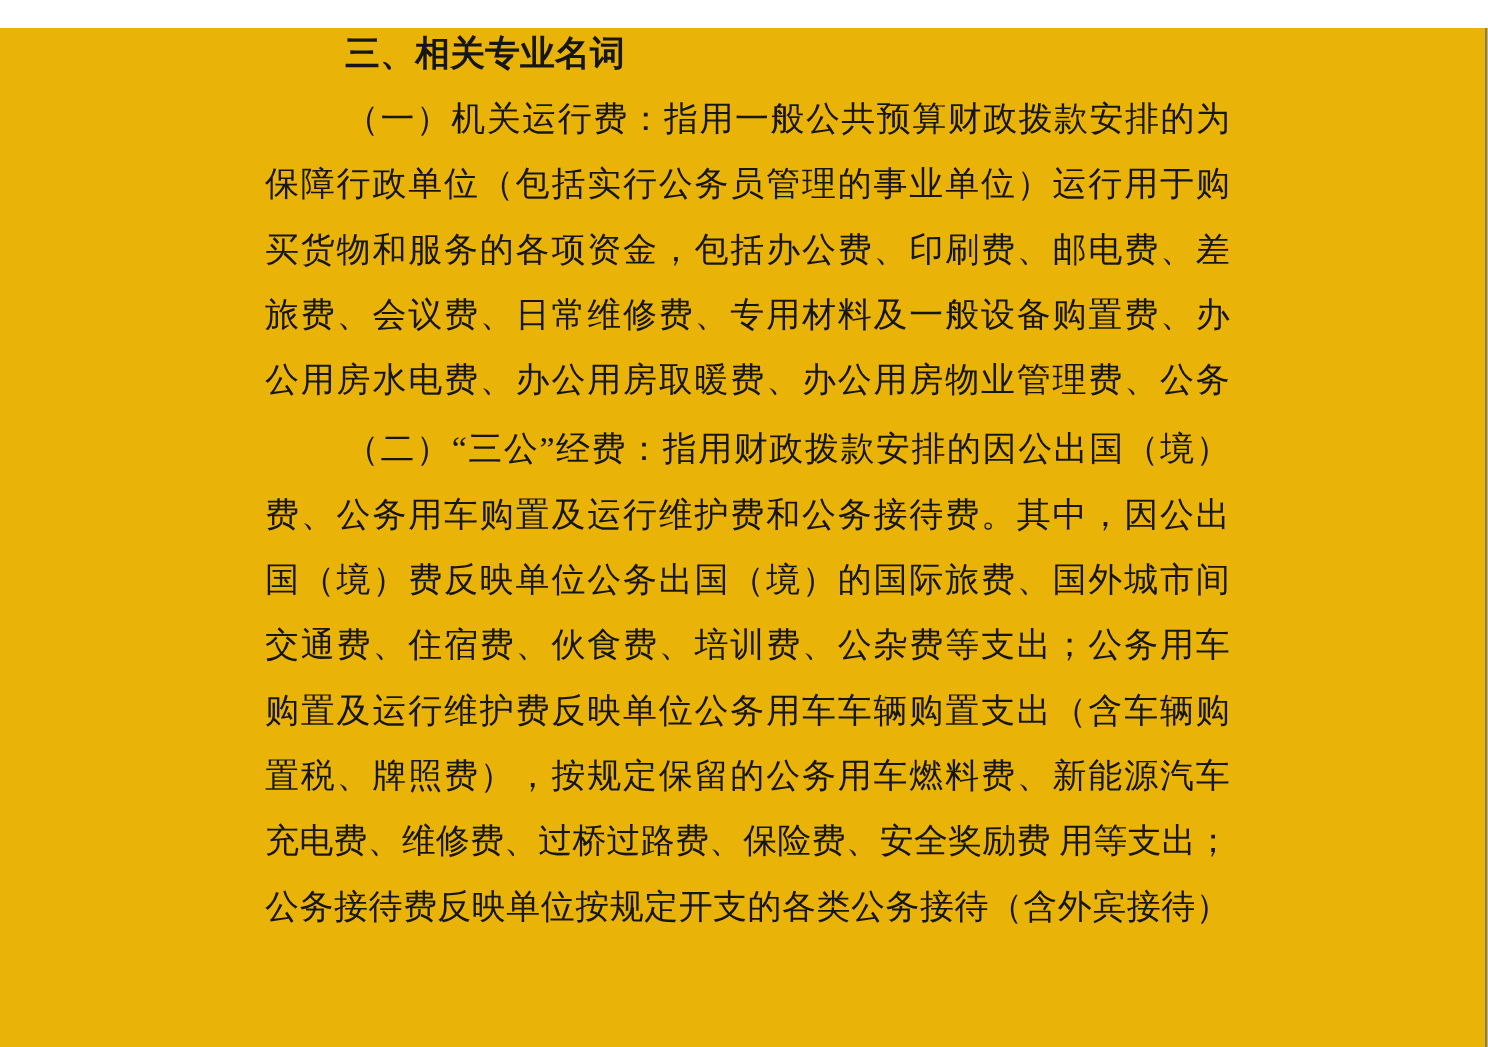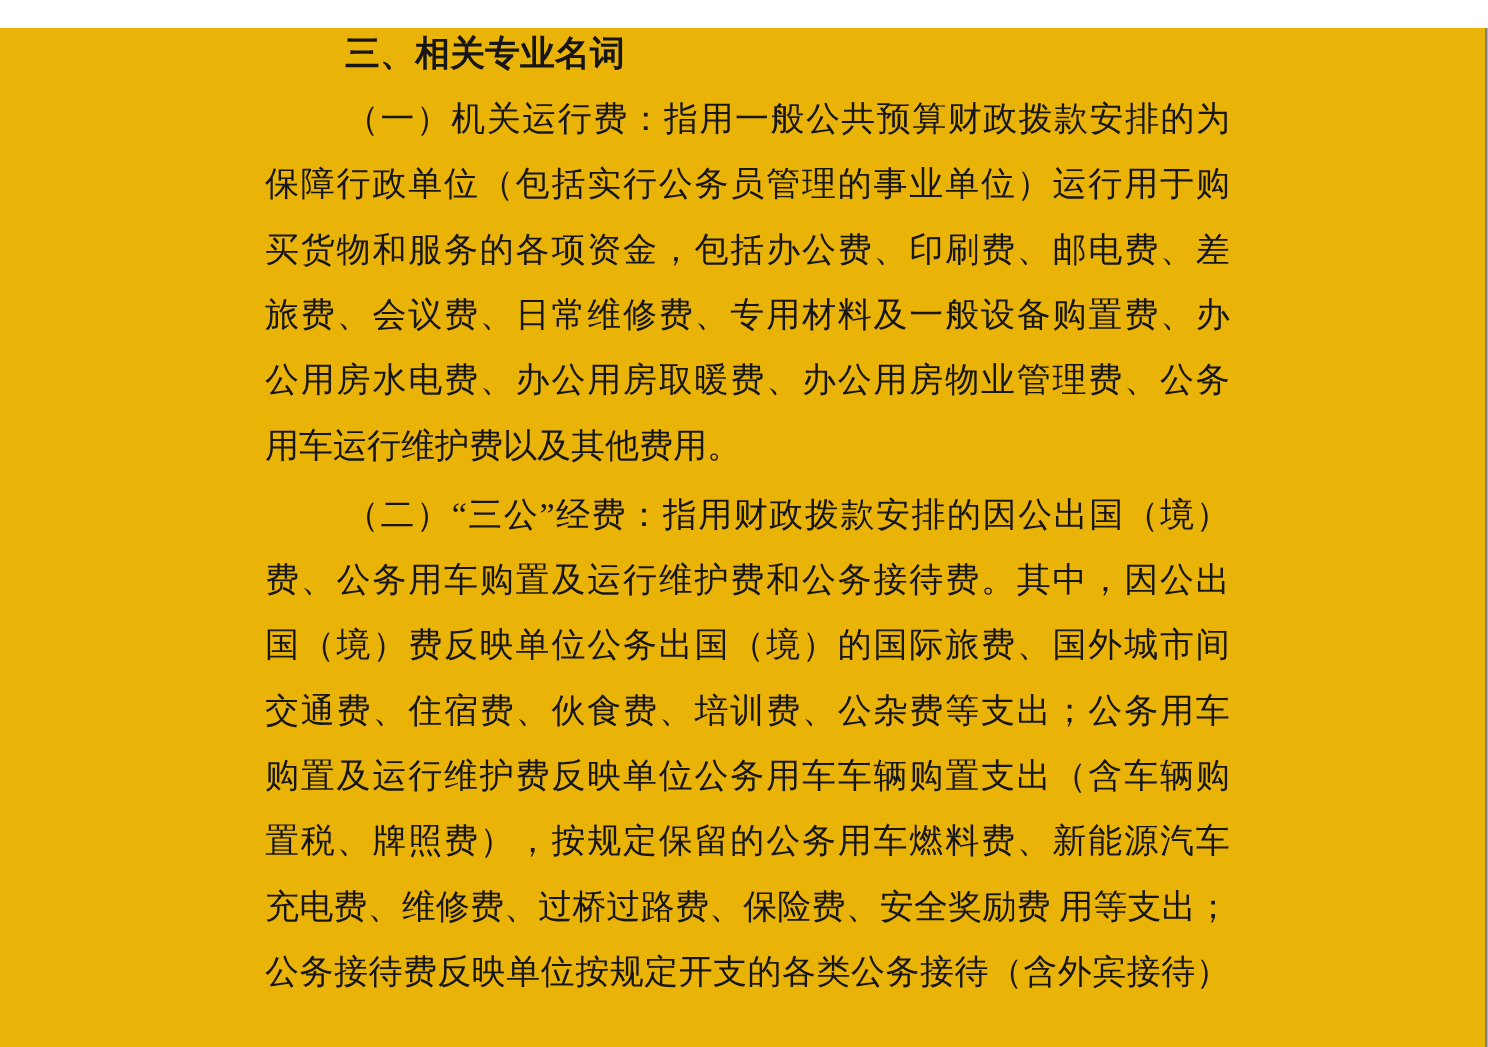--- a/index.html
+++ b/index.html
@@ -52,21 +52,20 @@
 
 <div class="page">
   <div class="textblock">
     <div class="line heading">三、相关专业名词</div>
 
     <div class="line justify first"><span>（</span><span>一</span><span>）</span><span>机</span><span>关</span><span>运</span><span>行</span><span>费</span><span>：</span><span>指</span><span>用</span><span>一</span><span>般</span><span>公</span><span>共</span><span>预</span><span>算</span><span>财</span><span>政</span><span>拨</span><span>款</span><span>安</span><span>排</span><span>的</span><span>为</span></div>
     <div class="line justify"><span>保</span><span>障</span><span>行</span><span>政</span><span>单</span><span>位</span><span>（</span><span>包</span><span>括</span><span>实</span><span>行</span><span>公</span><span>务</span><span>员</span><span>管</span><span>理</span><span>的</span><span>事</span><span>业</span><span>单</span><span>位</span><span>）</span><span>运</span><span>行</span><span>用</span><span>于</span><span>购</span></div>
     <div class="line justify"><span>买</span><span>货</span><span>物</span><span>和</span><span>服</span><span>务</span><span>的</span><span>各</span><span>项</span><span>资</span><span>金</span><span>，</span><span>包</span><span>括</span><span>办</span><span>公</span><span>费</span><span>、</span><span>印</span><span>刷</span><span>费</span><span>、</span><span>邮</span><span>电</span><span>费</span><span>、</span><span>差</span></div>
     <div class="line justify"><span>旅</span><span>费</span><span>、</span><span>会</span><span>议</span><span>费</span><span>、</span><span>日</span><span>常</span><span>维</span><span>修</span><span>费</span><span>、</span><span>专</span><span>用</span><span>材</span><span>料</span><span>及</span><span>一</span><span>般</span><span>设</span><span>备</span><span>购</span><span>置</span><span>费</span><span>、</span><span>办</span></div>
     <div class="line justify"><span>公</span><span>用</span><span>房</span><span>水</span><span>电</span><span>费</span><span>、</span><span>办</span><span>公</span><span>用</span><span>房</span><span>取</span><span>暖</span><span>费</span><span>、</span><span>办</span><span>公</span><span>用</span><span>房</span><span>物</span><span>业</span><span>管</span><span>理</span><span>费</span><span>、</span><span>公</span><span>务</span></div>
-    <div class="line plain">用车运行维护费以及其他费用。</div>
 
     <div class="line justify first p2-start"><span>（</span><span>二</span><span>）</span><span>“</span><span>三</span><span>公</span><span>”</span><span>经</span><span>费</span><span>：</span><span>指</span><span>用</span><span>财</span><span>政</span><span>拨</span><span>款</span><span>安</span><span>排</span><span>的</span><span>因</span><span>公</span><span>出</span><span>国</span><span>（</span><span>境</span><span>）</span></div>
     <div class="line justify"><span>费</span><span>、</span><span>公</span><span>务</span><span>用</span><span>车</span><span>购</span><span>置</span><span>及</span><span>运</span><span>行</span><span>维</span><span>护</span><span>费</span><span>和</span><span>公</span><span>务</span><span>接</span><span>待</span><span>费</span><span>。</span><span>其</span><span>中</span><span>，</span><span>因</span><span>公</span><span>出</span></div>
     <div class="line justify"><span>国</span><span>（</span><span>境</span><span>）</span><span>费</span><span>反</span><span>映</span><span>单</span><span>位</span><span>公</span><span>务</span><span>出</span><span>国</span><span>（</span><span>境</span><span>）</span><span>的</span><span>国</span><span>际</span><span>旅</span><span>费</span><span>、</span><span>国</span><span>外</span><span>城</span><span>市</span><span>间</span></div>
     <div class="line justify"><span>交</span><span>通</span><span>费</span><span>、</span><span>住</span><span>宿</span><span>费</span><span>、</span><span>伙</span><span>食</span><span>费</span><span>、</span><span>培</span><span>训</span><span>费</span><span>、</span><span>公</span><span>杂</span><span>费</span><span>等</span><span>支</span><span>出</span><span>；</span><span>公</span><span>务</span><span>用</span><span>车</span></div>
     <div class="line justify"><span>购</span><span>置</span><span>及</span><span>运</span><span>行</span><span>维</span><span>护</span><span>费</span><span>反</span><span>映</span><span>单</span><span>位</span><span>公</span><span>务</span><span>用</span><span>车</span><span>车</span><span>辆</span><span>购</span><span>置</span><span>支</span><span>出</span><span>（</span><span>含</span><span>车</span><span>辆</span><span>购</span></div>
     <div class="line justify"><span>置</span><span>税</span><span>、</span><span>牌</span><span>照</span><span>费</span><span>）</span><span>，</span><span>按</span><span>规</span><span>定</span><span>保</span><span>留</span><span>的</span><span>公</span><span>务</span><span>用</span><span>车</span><span>燃</span><span>料</span><span>费</span><span>、</span><span>新</span><span>能</span><span>源</span><span>汽</span><span>车</span></div>
     <div class="line justify"><span>充</span><span>电</span><span>费</span><span>、</span><span>维</span><span>修</span><span>费</span><span>、</span><span>过</span><span>桥</span><span>过</span><span>路</span><span>费</span><span>、</span><span>保</span><span>险</span><span>费</span><span>、</span><span>安</span><span>全</span><span>奖</span><span>励</span><span>费</span><span> </span><span>用</span><span>等</span><span>支</span><span>出</span><span>；</span></div>
     <div class="line justify"><span>公</span><span>务</span><span>接</span><span>待</span><span>费</span><span>反</span><span>映</span><span>单</span><span>位</span><span>按</span><span>规</span><span>定</span><span>开</span><span>支</span><span>的</span><span>各</span><span>类</span><span>公</span><span>务</span><span>接</span><span>待</span><span>（</span><span>含</span><span>外</span><span>宾</span><span>接</span><span>待</span><span>）</span></div>
   </div>

